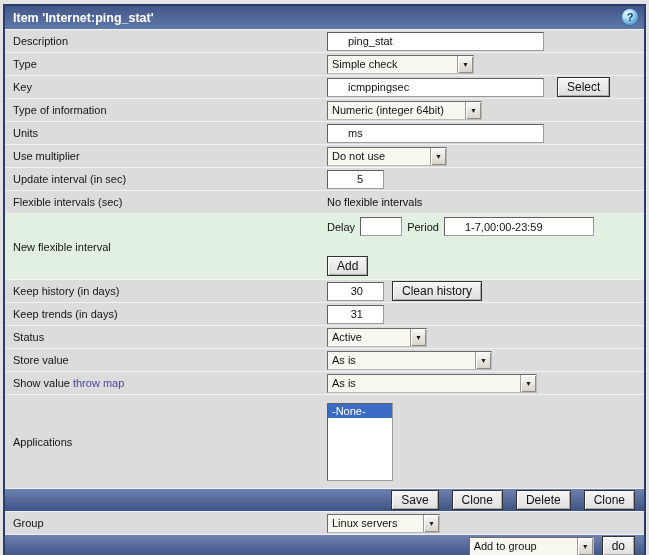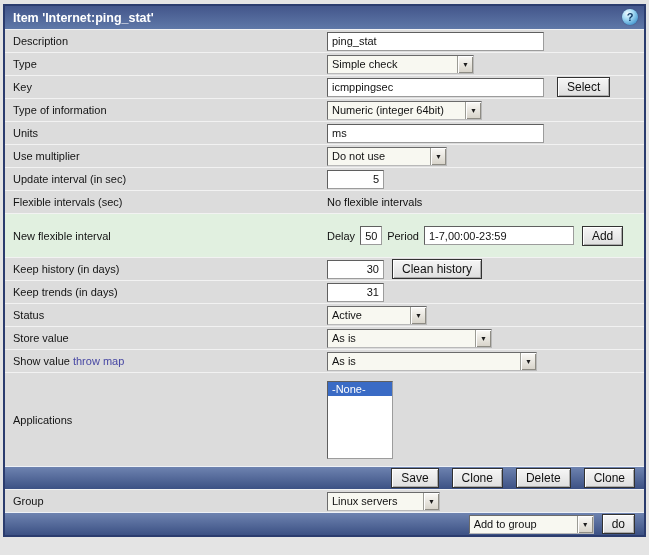--- a/index.html
+++ b/index.html
@@ -58,21 +58,21 @@
   .row.tall  { min-height: 94px; }
   .link { color: #4747a3; cursor: pointer; }
   
   .txt {
     height: 19px;
     border: 1px solid;
     border-color: #5f5f5f #9c9c9c #9c9c9c #5f5f5f;
     background: #ffffff;
     font-family: "Liberation Sans", "DejaVu Sans", sans-serif;
     font-size: 11px;
-    padding: 0 4px;
+    padding: 0 20px;
     color: #111;
   }
   .txt.num { text-align: right; }
   .w-desc { width: 217px; }
   .w-small { width: 57px; }
   .w-delay { width: 22px; }
   .w-period { width: 150px; }
   
   .sel {
     height: 19px;
@@ -116,21 +116,21 @@
     border: 1px solid;
     border-color: #5f5f5f #9c9c9c #9c9c9c #5f5f5f;
     overflow: hidden;
   }
   .listbox .opt {
     padding: 1px 4px;
     cursor: pointer;
   }
   .listbox .opt.selected { background: #3a6bc5; color: #ffffff; }
   
-  .flex-val { display: flex; gap: 8px; padding: 3px 0; }
+  .flex-val { display: flex; flex-direction: column; gap: 20px; padding: 3px 0; }
   .flex-line { display: flex; align-items: center; gap: 5px; }
   
   .blue-bar {
     min-height: 23px;
     background: linear-gradient(180deg, #6e83b0 0%, #3c5184 100%);
     display: flex;
     align-items: center;
     justify-content: flex-end;
     gap: 13px;
     padding: 0 9px;

